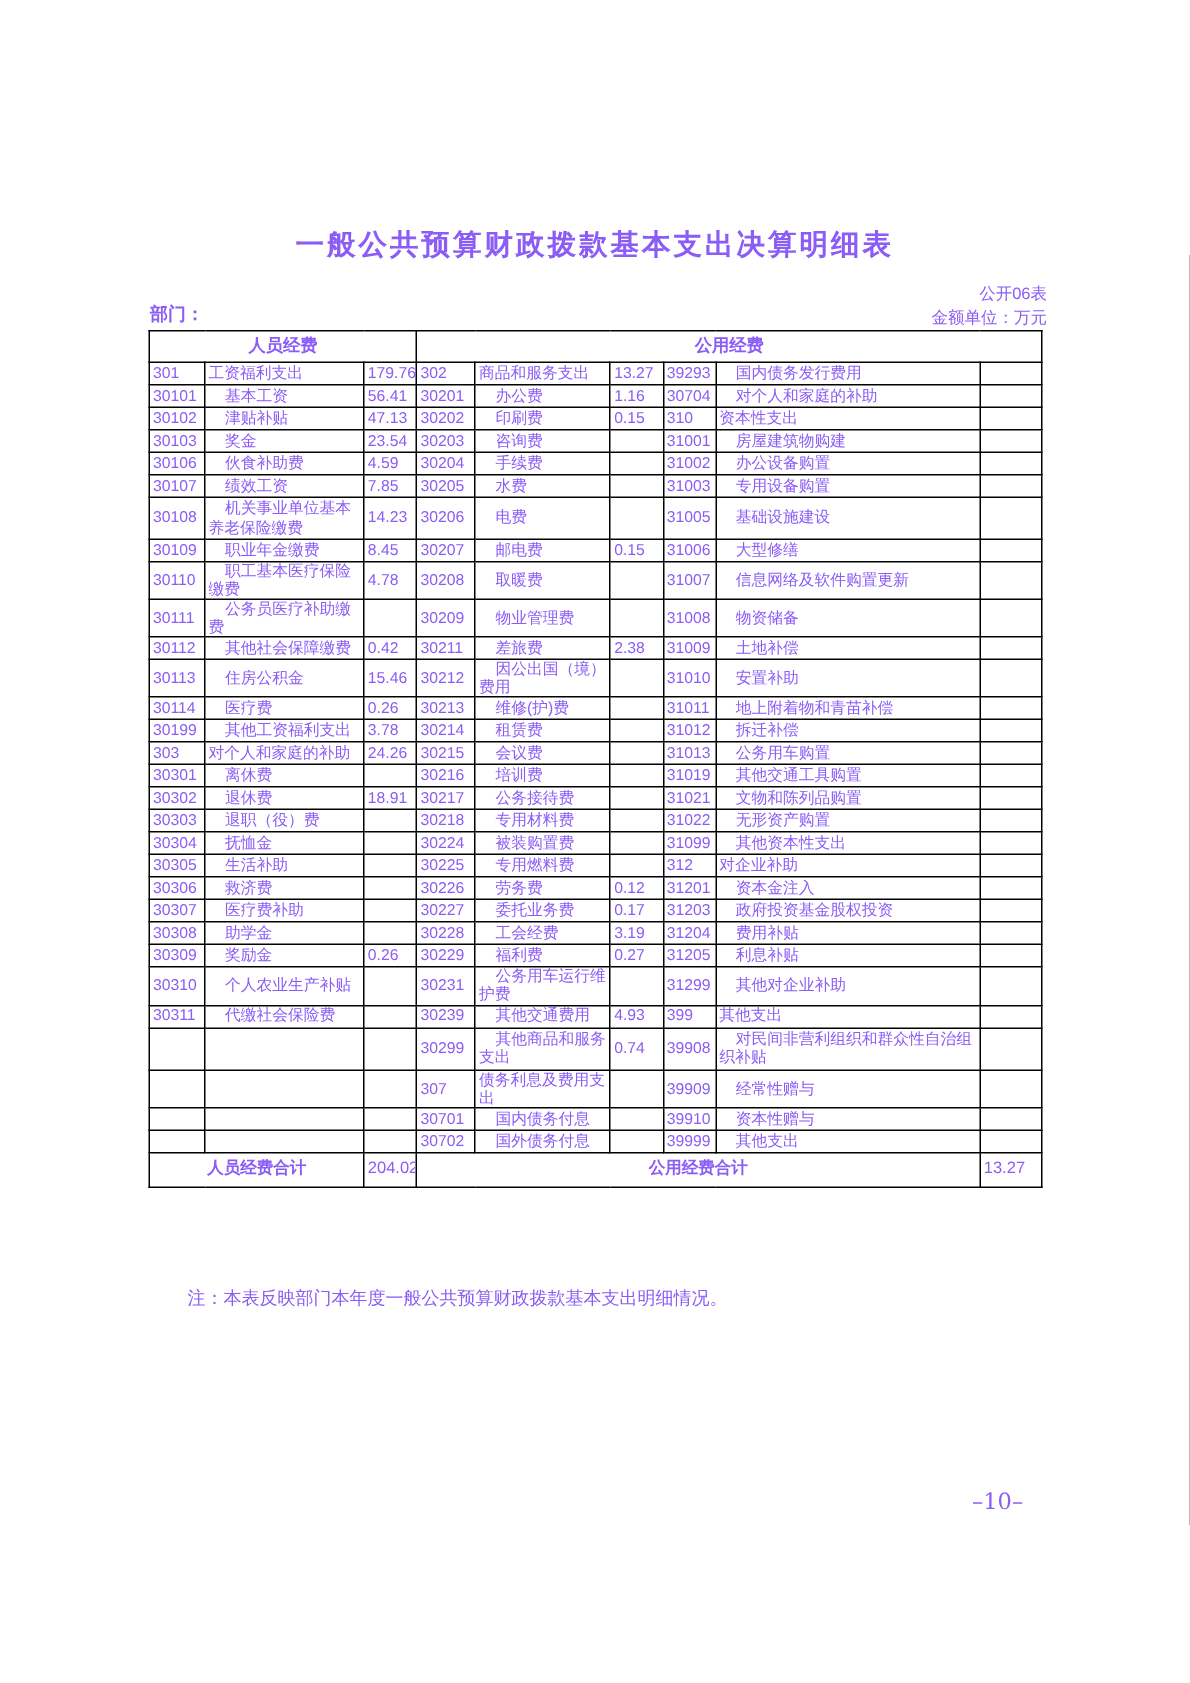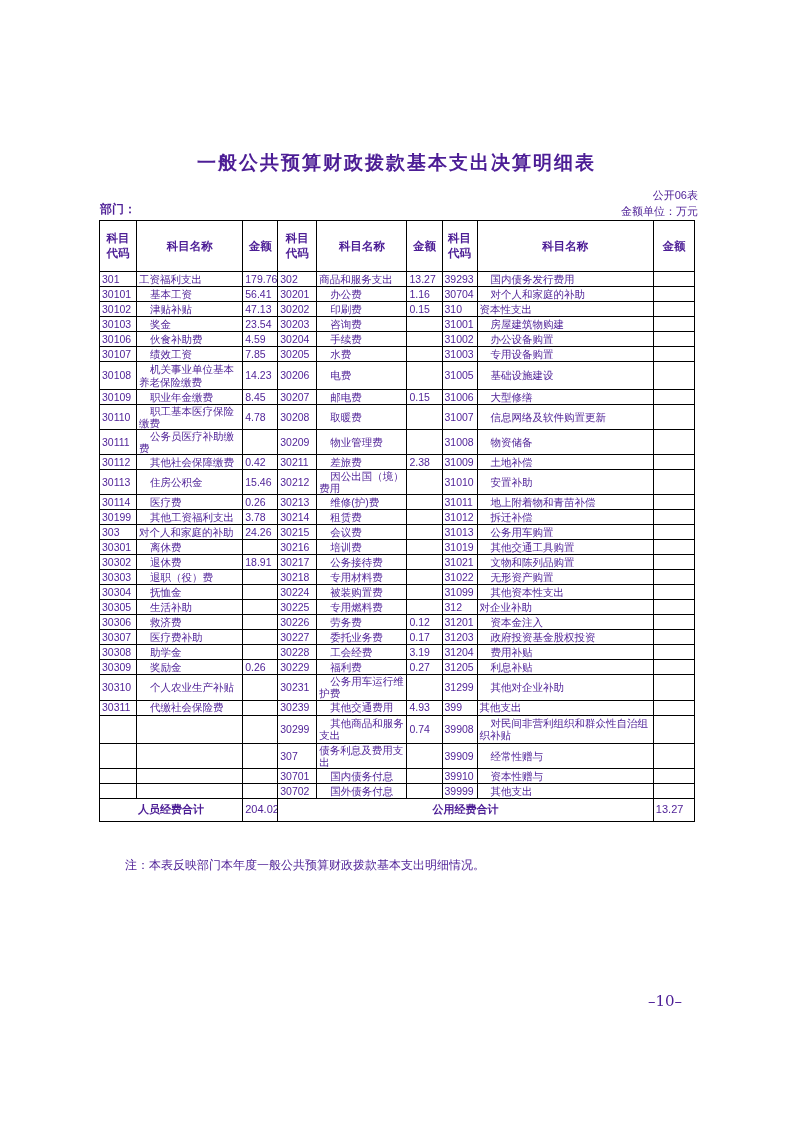--- a/index.html
+++ b/index.html
@@ -2,21 +2,21 @@
 <html><head>
 <meta charset="utf-8">
 <style>
   html,body{margin:0;padding:0;background:#888;}
   .page{
     position:relative;
     width:793px;height:1122px;
     background:#ffffff;
     margin:0 auto;
     font-family:"Liberation Sans","DejaVu Sans",sans-serif;
-    color:#4c1d95;
+    color:#8b5cf6;
     overflow:hidden;
   }
   .title{
     position:absolute;top:150px;left:0;right:0;
     text-align:center;
     font-size:19px;font-weight:bold;letter-spacing:2px;
   }
   .form-no{
     position:absolute;top:188px;right:95px;
     font-size:11px;
@@ -89,30 +89,23 @@
         <col class="c2">
         <col class="c3">
       <col class="c4">
         <col class="c5">
         <col class="c6">
       <col class="c7">
         <col class="c8">
         <col class="c9">
     </colgroup>
     <thead>
-      <tr class="cols-row">
-        <th>科目代码</th>
-        <th>科目名称</th>
-        <th>金额</th>
-        <th>科目代码</th>
-        <th>科目名称</th>
-        <th>金额</th>
-        <th>科目代码</th>
-        <th>科目名称</th>
-        <th>金额</th>
+      <tr class="group-row">
+        <th colspan="3">人员经费</th>
+        <th colspan="6">公用经费</th>
       </tr>
     </thead>
     <tbody>
         <tr>
           <td class="c-code">301</td>
           <td class="c-name">工资福利支出</td>
           <td class="c-amount">179.76</td>
           <td class="c-code">302</td>
           <td class="c-name">商品和服务支出</td>
           <td class="c-amount">13.27</td>

